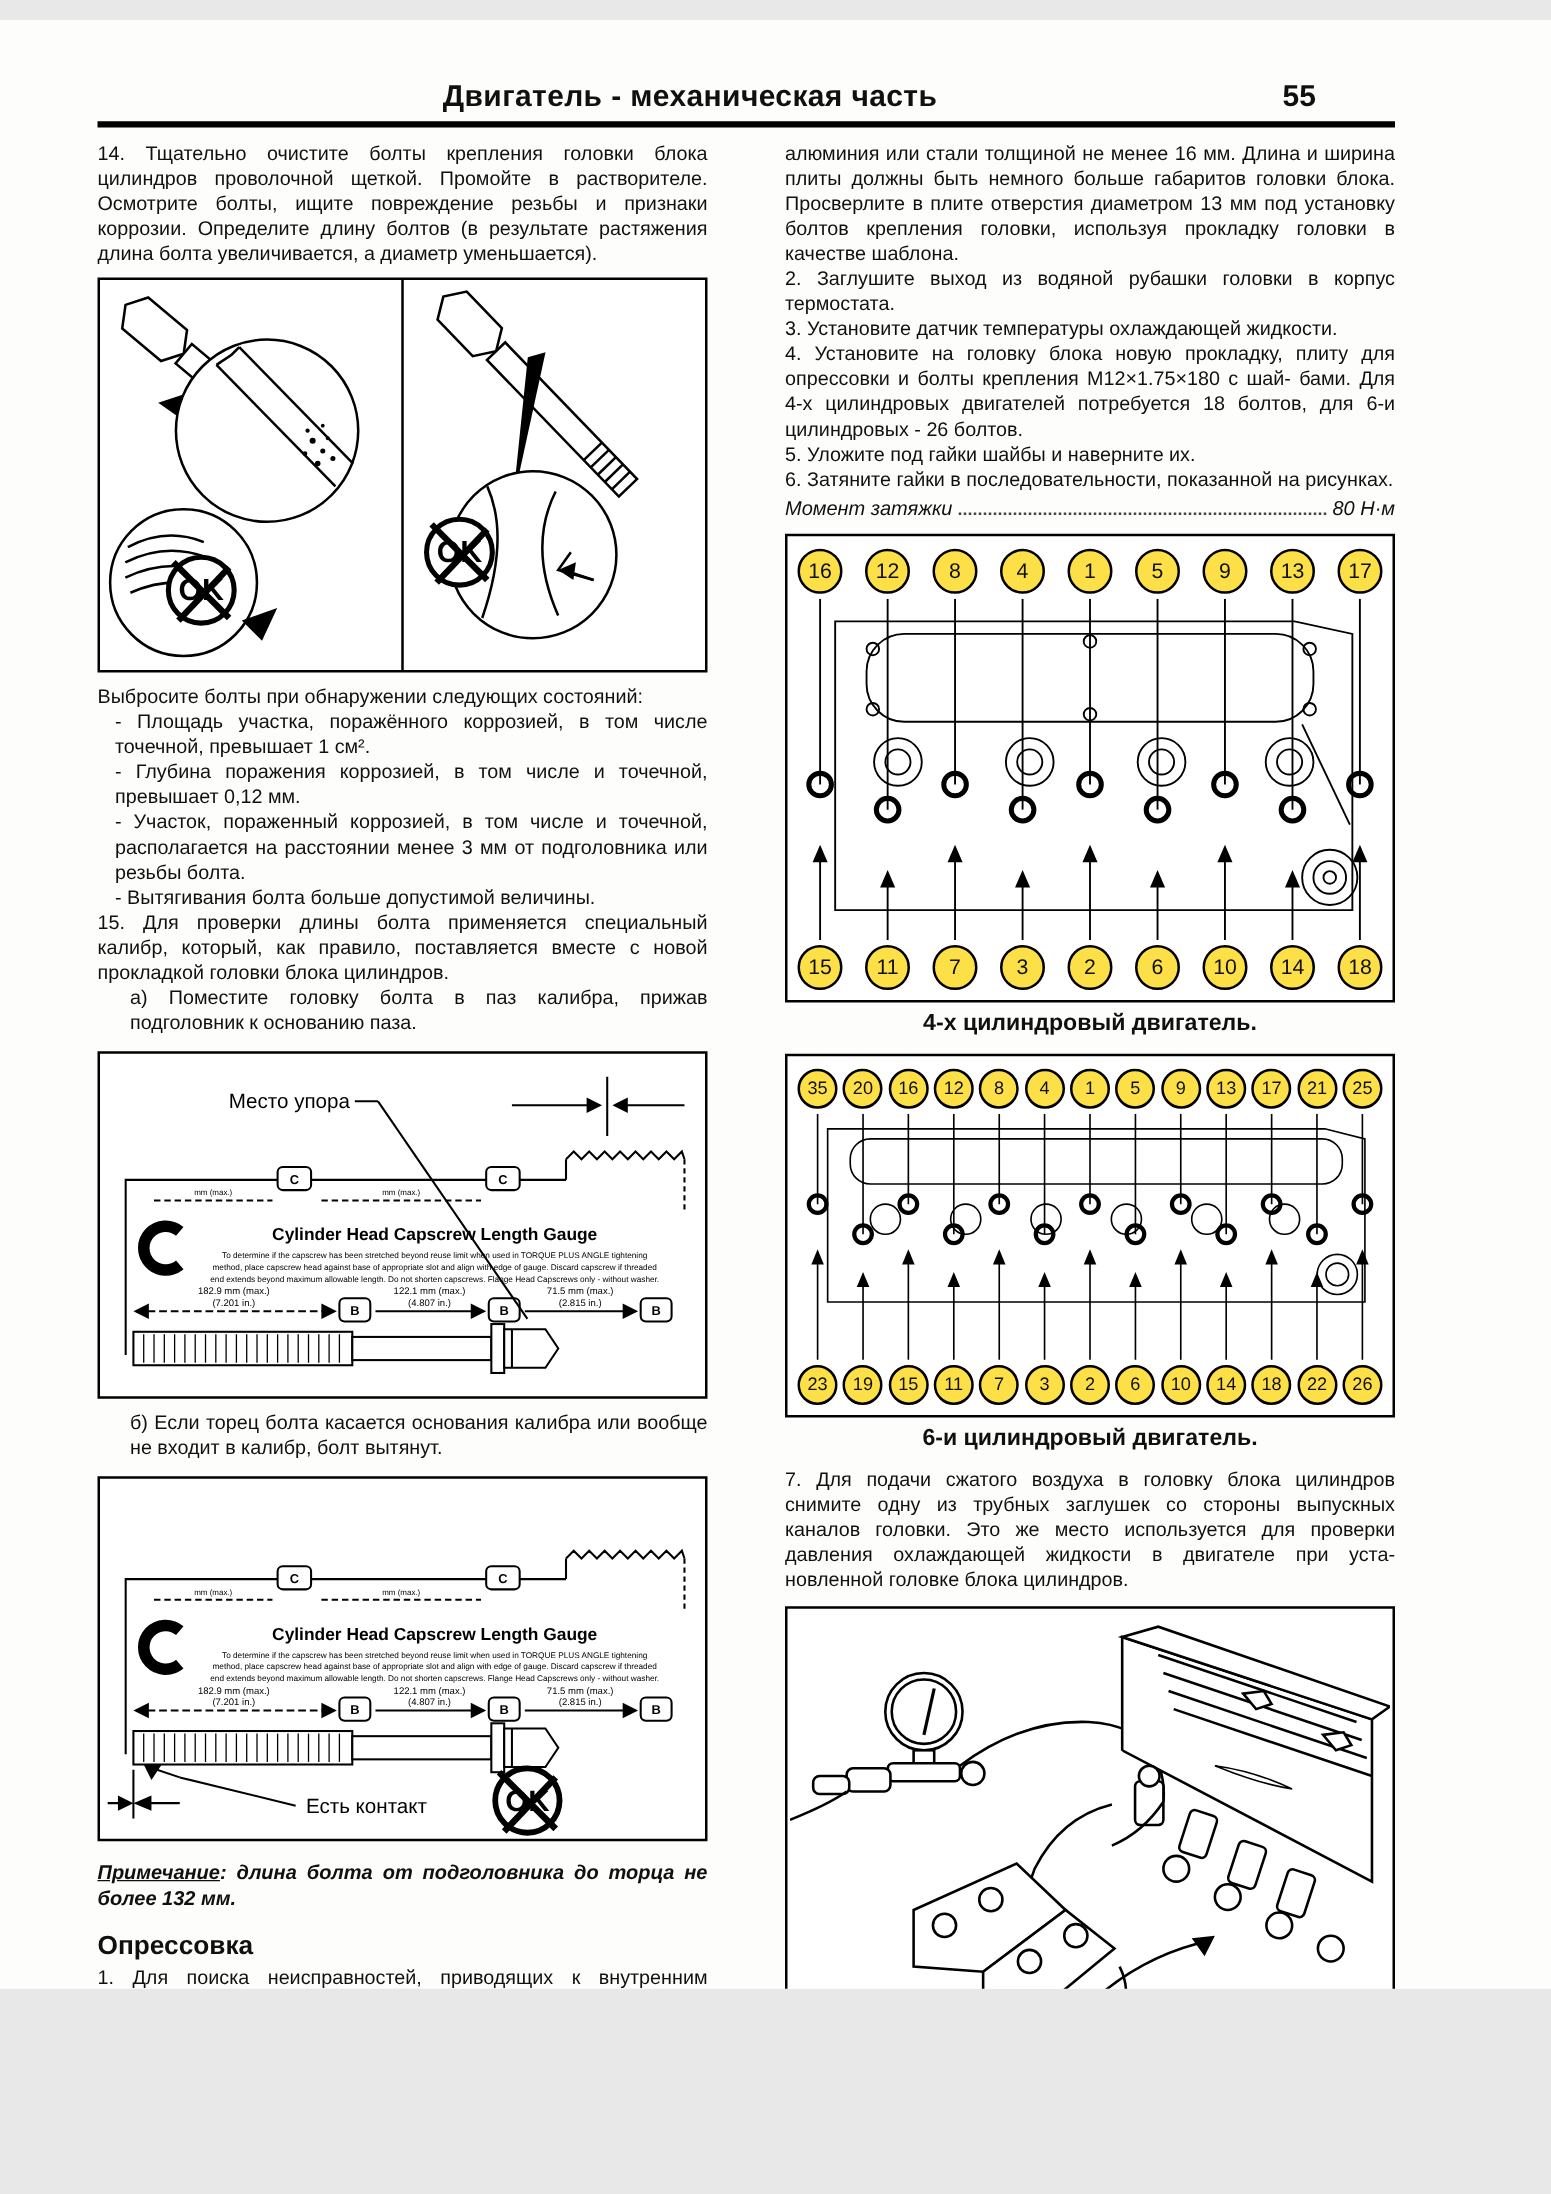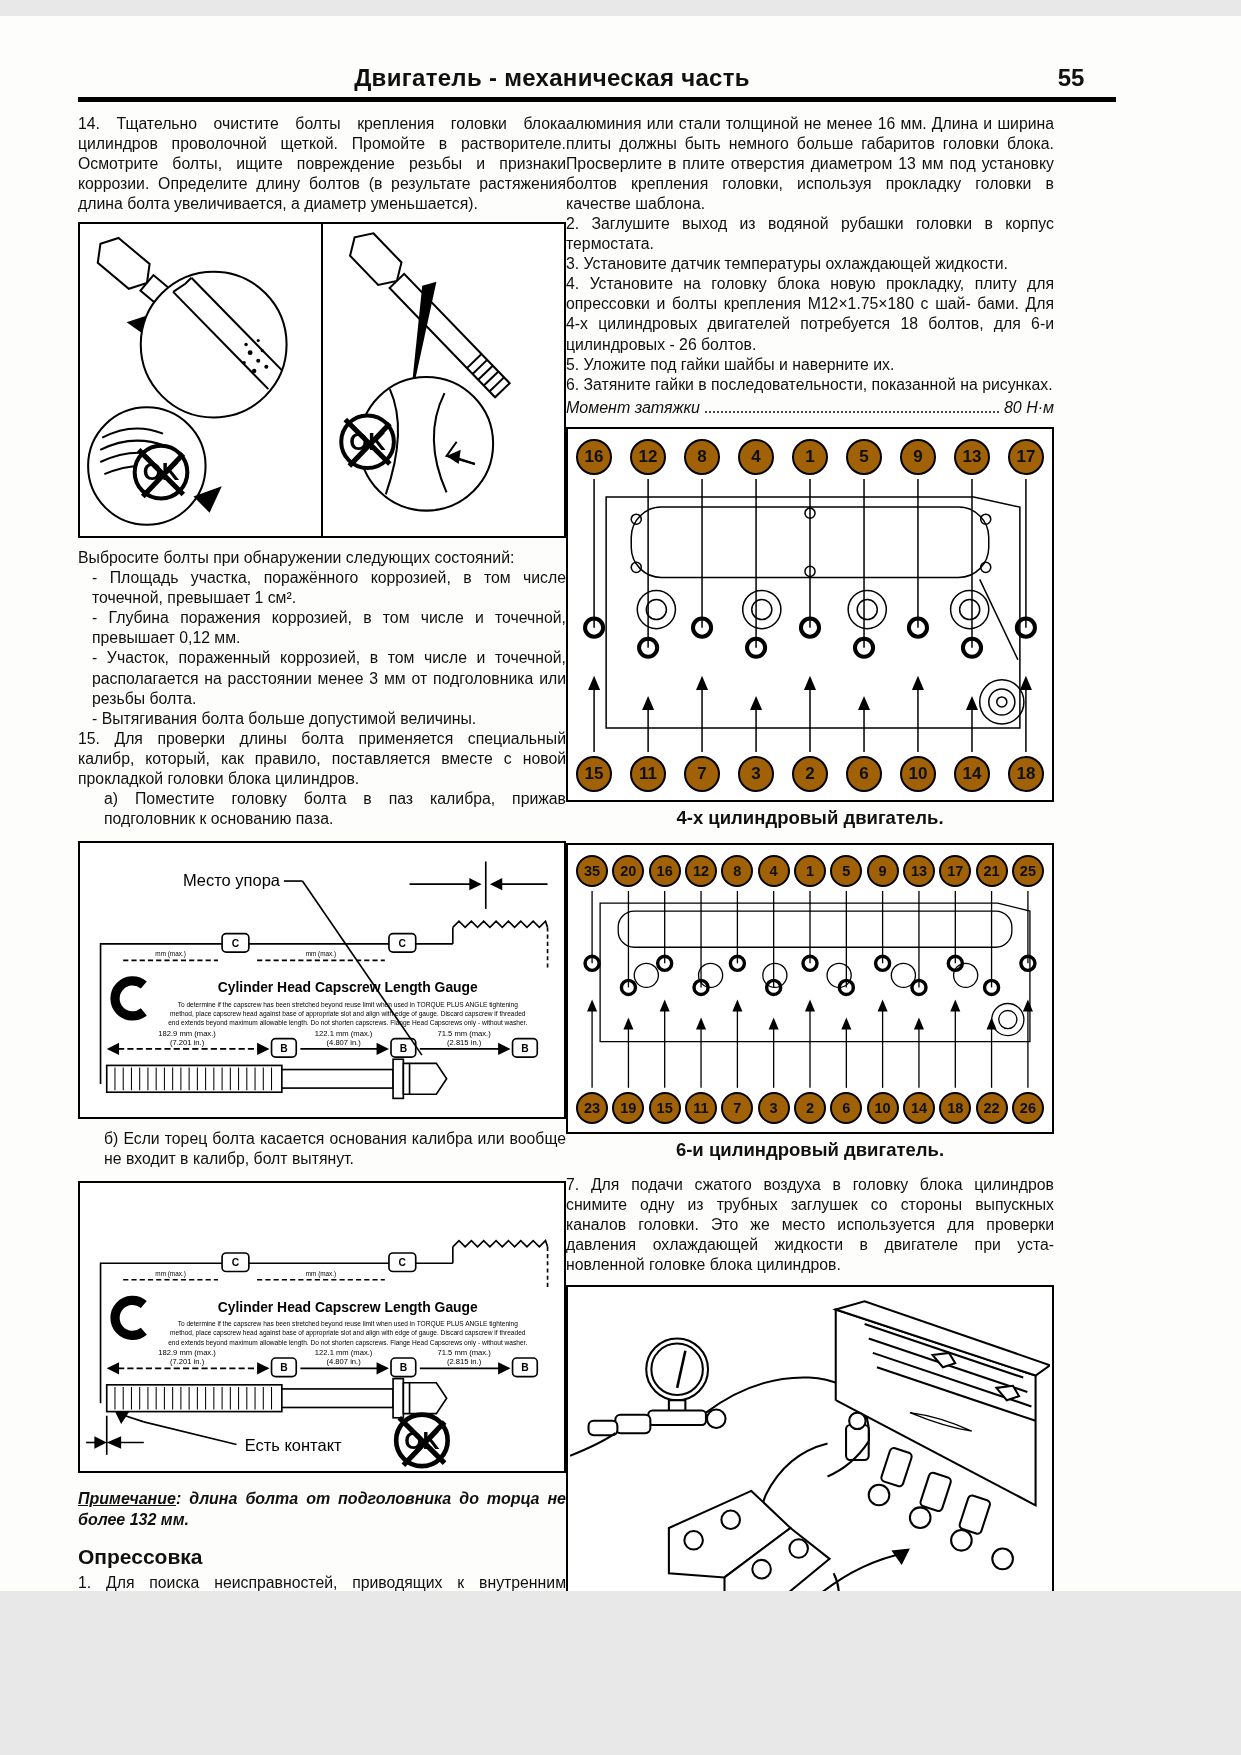--- a/index.html
+++ b/index.html
@@ -1,44 +1,44 @@
 <!DOCTYPE html>
 <html><head>
 <meta charset="utf-8">
 <style>
   html,body{margin:0;padding:0;background:#e8e8e8;}
   .page{position:relative;width:1241px;height:1575px;background:#fdfdfc;margin:16px auto;
         font-family:"Liberation Sans",sans-serif;color:#101010;overflow:hidden;}
   .content{position:absolute;left:78px;top:48px;width:1038px;}
   .hdr{display:flex;align-items:flex-end;}
   .hdr-title{flex:1;text-align:center;font-size:24px;font-weight:bold;letter-spacing:.3px;}
-  .hdr-page{width:90px;text-align:center;font-size:24px;font-weight:bold;}
+  .hdr-page{width:90px;text-align:left;font-size:24px;font-weight:bold;}
   .hdr-rule{height:5px;background:#000;margin-top:5px;}
-  .cols{display:flex;margin-top:12px;}
+  .cols{display:flex;gap:62px;margin-top:12px;}
   .col{width:488px;}
   p,.para{margin:0;font-size:15.8px;line-height:1.27;text-align:justify;}
   .indent1{padding-left:14px;}
   .indent2{padding-left:26px;}
   .figbox{border:2px solid #000;background:#fff;}
   .fig-bolts{display:flex;height:312px;margin:8px 0 10px 0;}
   .fig-bolts .panel{flex:1;position:relative;}
   .fig-bolts .panel+.panel{border-left:2px solid #000;}
   .fig-bolts svg{display:block;width:100%;height:100%;}
   .gauge-fig{position:relative;margin:12px 0 10px 0;padding:2px;}
   .gauge-fig svg{display:block;width:100%;height:auto;}
   .note{margin-top:16px;font-size:16px;font-style:italic;font-weight:bold;line-height:1.3;}
   .note .nlab{text-decoration:underline;font-style:italic;}
   .sec-h{font-size:21px;font-weight:bold;margin:14px 0 4px 0;}
   .torque{display:flex;align-items:baseline;font-size:16px;font-style:italic;margin:4px 0 10px 0;}
   .torque .leader{flex:1;border-bottom:2px dotted #444;margin:0 5px 3px 5px;height:1px;}
   .head-fig{padding:10px 8px 8px 8px;margin-bottom:2px;}
   .circle-row{display:flex;justify-content:space-between;}
   .num-circle{display:inline-flex;align-items:center;justify-content:center;
       width:36px;height:36px;border:2.5px solid #000;border-radius:50%;
-      font-size:17px;font-weight:bold;background:#a16207;box-sizing:border-box;}
+      font-size:17px;font-weight:normal;background:#fde047;box-sizing:border-box;}
   .circle-row.small .num-circle{width:32px;height:32px;font-size:14.5px;border-width:2px;}
   .fig-cap{font-size:18.5px;font-weight:bold;margin:5px 0 14px 0;text-align:center;}
   .head-fig svg{display:block;width:100%;height:auto;margin:4px 0;}
   .engine-fig{margin-top:10px;padding:2px;}
   .engine-fig svg{display:block;width:100%;height:auto;}
   .bottom-bar{position:absolute;left:78px;top:1734px;width:258px;height:4px;background:#000;}
   .gtxt{font-family:"Liberation Sans",sans-serif;}
 </style>
 </head>
 <body>

